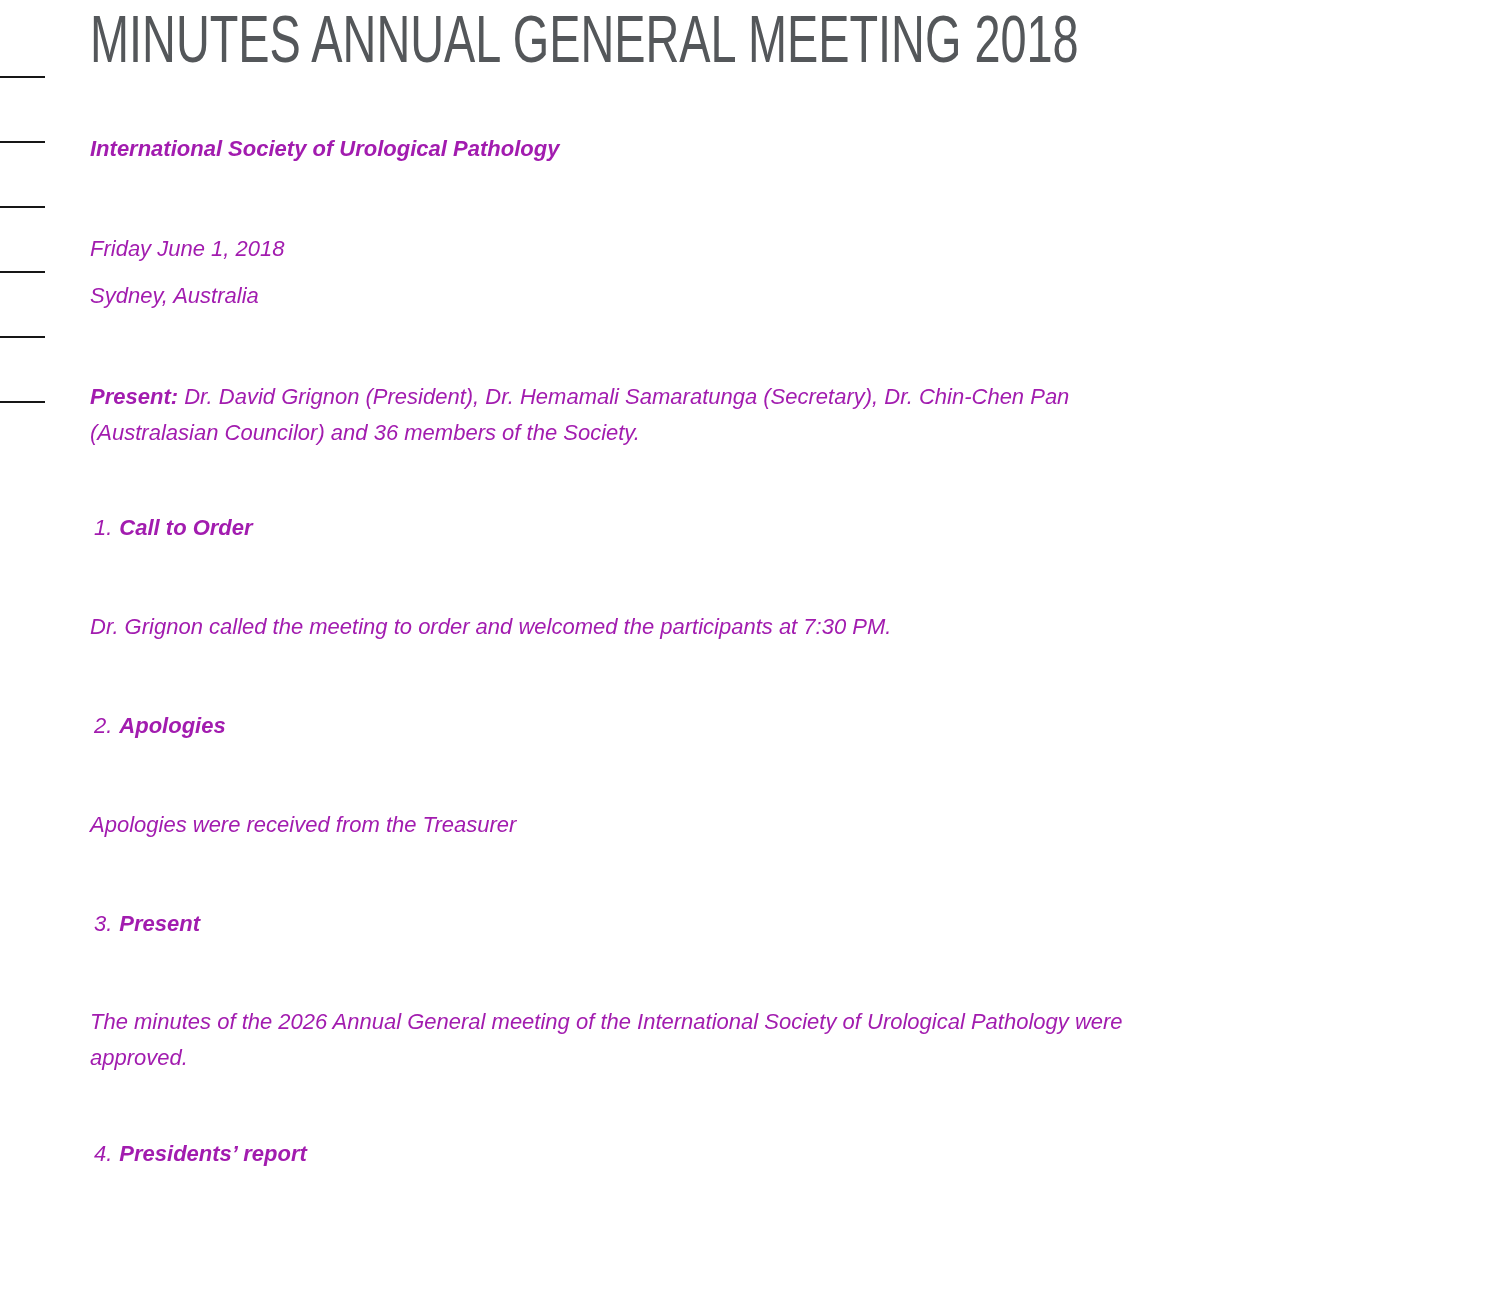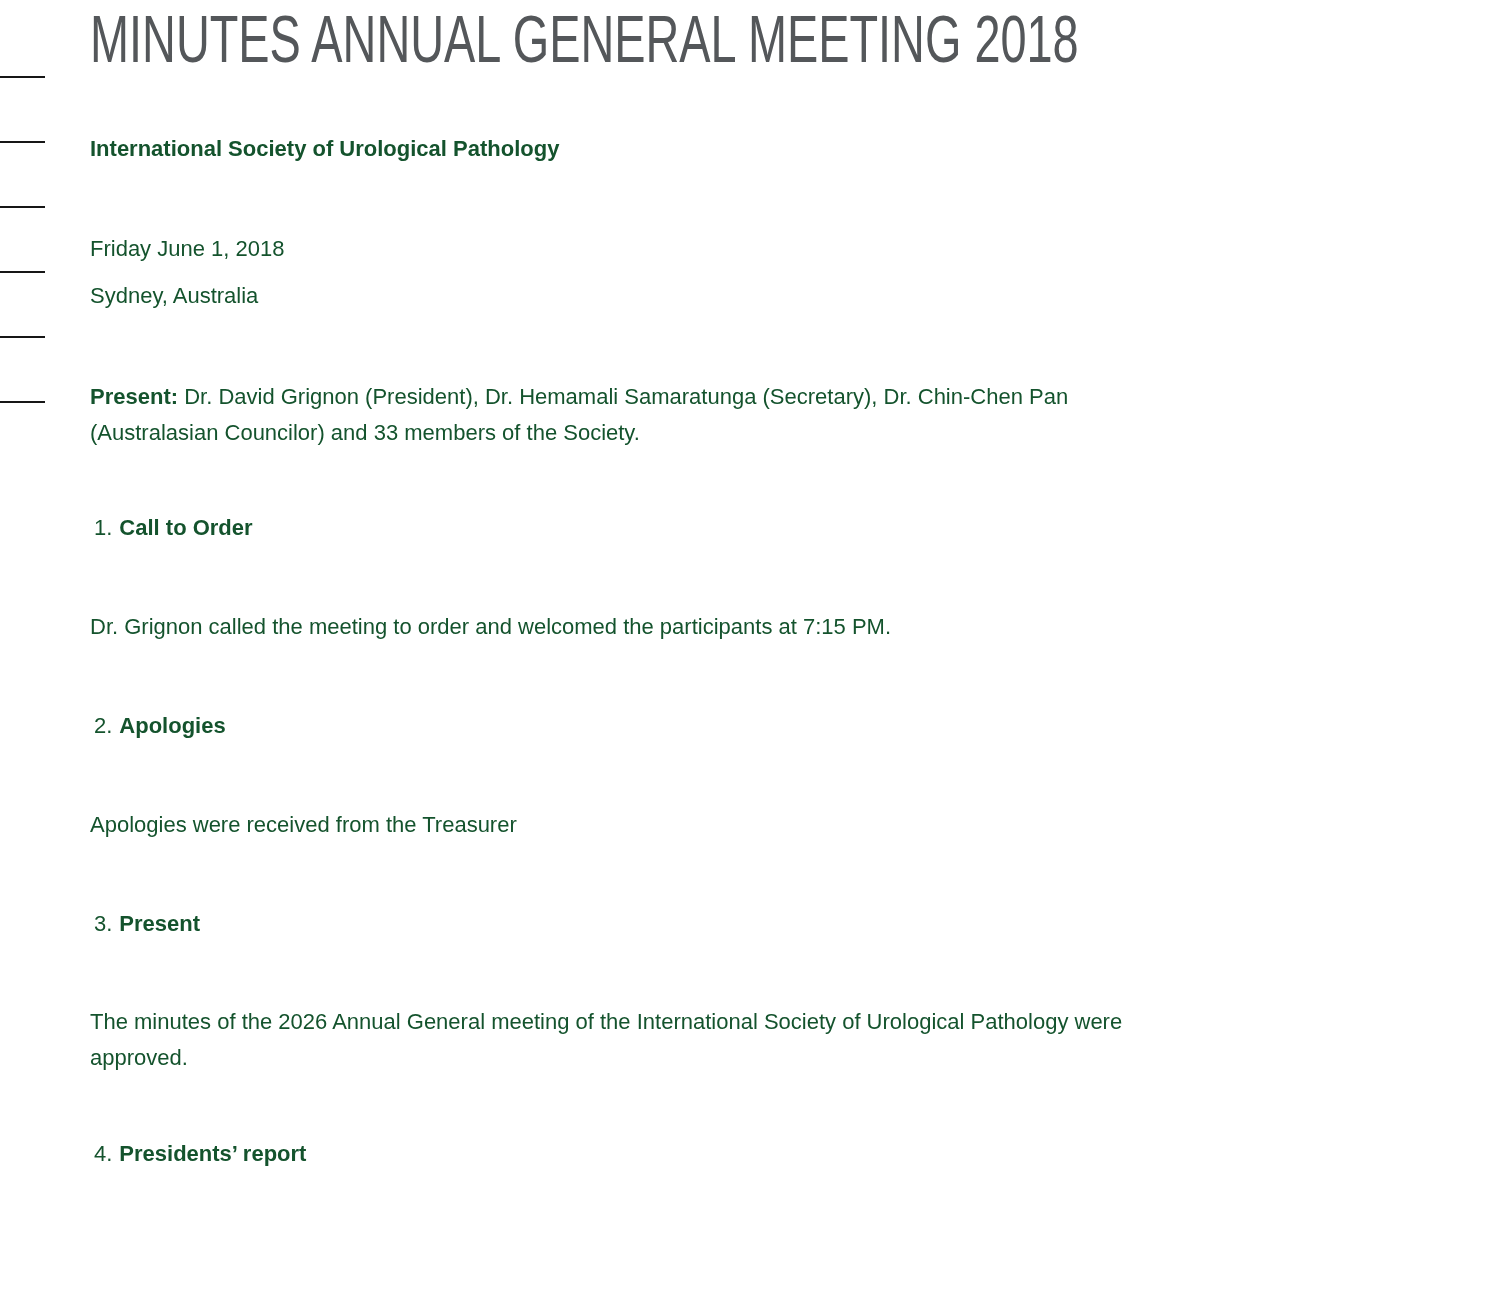--- a/index.html
+++ b/index.html
@@ -23,21 +23,22 @@
     color: #54575a;
     white-space: nowrap;
     transform: scaleX(0.71);
     transform-origin: 0 0;
     letter-spacing: 0px;
   }
 
   .body-text {
     font-size: 22px;
     line-height: 36px;
-    color: #14532d;
+    color: #a21caf;
+    font-style: italic;
   }
   .bold { font-weight: 700; }
 
   .org-line      { left: 90px; top: 131px; }
   .date-line     { left: 90px; top: 231px; }
   .location-line { left: 90px; top: 278px; }
 
   .attendance { left: 90px; top: 379px; width: 1150px; }
   .block-line { display: block; }
 
@@ -86,27 +87,27 @@
   <h1 class="abs doc-title">MINUTES ANNUAL GENERAL MEETING 2018</h1>
 
   <p class="abs body-text bold org-line">International Society of Urological Pathology</p>
 
   <p class="abs body-text date-line">Friday June 1, 2018</p>
 
   <p class="abs body-text location-line">Sydney, Australia</p>
 
   <p class="abs body-text attendance">
     <strong>Present:</strong><span> Dr. David Grignon (President), Dr. Hemamali Samaratunga (Secretary), Dr. Chin-Chen Pan</span>
-    <span class="block-line">(Australasian Councilor) and 33 members of the Society.</span>
+    <span class="block-line">(Australasian Councilor) and 36 members of the Society.</span>
   </p>
 
   <p class="abs body-text section-heading heading-1">
     <span class="num">1.</span><strong>Call to Order</strong>
   </p>
-  <p class="abs body-text para para-1">Dr. Grignon called the meeting to order and welcomed the participants at 7:15 PM.</p>
+  <p class="abs body-text para para-1">Dr. Grignon called the meeting to order and welcomed the participants at 7:30 PM.</p>
 
   <p class="abs body-text section-heading heading-2">
     <span class="num">2.</span><strong>Apologies</strong>
   </p>
   <p class="abs body-text para para-2">Apologies were received from the Treasurer</p>
 
   <p class="abs body-text section-heading heading-3">
     <span class="num">3.</span><strong>Present</strong>
   </p>
   <p class="abs body-text para para-3">

